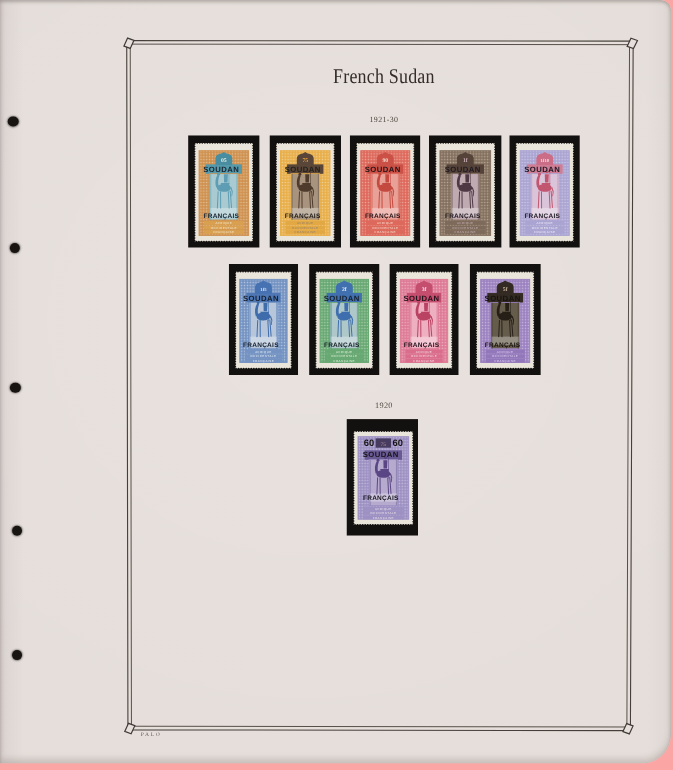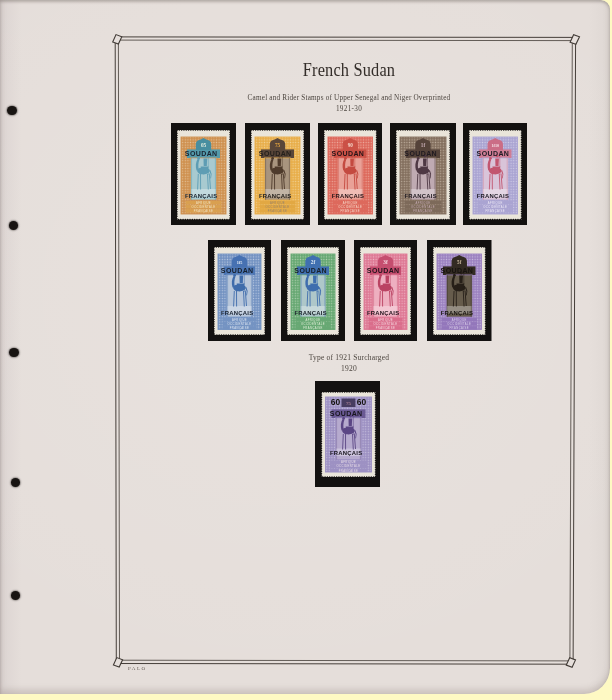--- a/index.html
+++ b/index.html
@@ -1,15 +1,15 @@
 <!DOCTYPE html>
 <html><head><meta charset="utf-8">
 <style>
 html,body{margin:0;padding:0}
-#scene{position:relative;width:612px;height:700px;background:#fef9c3;overflow:hidden;font-family:"Liberation Serif",serif}
+#scene{position:relative;width:612px;height:700px;background:#fca5a5;overflow:hidden;font-family:"Liberation Serif",serif}
 #sheet{position:absolute;left:0;top:0;width:610px;height:694px;
  border-radius:0 9px 26px 0;
  background:
   radial-gradient(120% 95% at 46% 42%, rgba(255,252,248,0.12) 0%, rgba(255,252,248,0) 62%),
   linear-gradient(90deg, #dbd3d1 0%, #e5deda 3.5%, #e5deda 96.5%, #ded7d3 100%),
   #e4ddd9;
  box-shadow: inset 0 2px 3px rgba(90,80,75,0.35), inset 0 -4px 6px rgba(120,105,95,0.25);}
 .hole{position:absolute;width:9.5px;height:9px;border-radius:50%;background:#181412;box-shadow:0 0 1.5px 0.8px rgba(24,20,18,0.45)}
 .cap{position:absolute;color:#453e38;text-align:center;white-space:nowrap}
 svg.st{position:absolute;filter:blur(0.28px)}
@@ -40,25 +40,23 @@
 <path d="M570.1 42.2 L573.6 34.7 L579.5 36.8 L575.9 44.2 Z"></path>
 
 <path d="M113.4 664.9 L116.8 657.6 L122.6 659.7 L119.2 667.0 Z"></path>
 
 <path d="M566.3 665.1 L569.7 657.8 L575.5 659.9 L572.1 667.2 Z"></path>
 </g>
 </svg>
 
 <div class="cap" style="left:234px;top:58.5px;width:230px;font-size:19px;letter-spacing:0.2px;color:#332d29;transform:scaleX(0.86)">French Sudan</div>
 
-<div class="cap" style="left:149px;top:94.4px;width:400px;font-size:7.2px;letter-spacing:0.2px;color:#4c453f">Camel and Rider Stamps of Upper Senegal and Niger Overprinted</div>
 
 <div class="cap" style="left:299px;top:105.3px;width:100px;font-size:7.2px;letter-spacing:0.3px;color:#4c453f">1921-30</div>
 
-<div class="cap" style="left:249px;top:353px;width:200px;font-size:7.5px;letter-spacing:0.2px;color:#4c453f">Type of 1921 Surcharged</div>
 
 <div class="cap" style="left:299px;top:364.2px;width:100px;font-size:7.5px;letter-spacing:0.3px;color:#4c453f">1920</div>
 
 <div class="cap" style="left:128px;top:665.6px;width:40px;font-size:5px;letter-spacing:1.5px;text-align:left;color:#645b54">PALO</div>
 
 <svg class="st" style="left:170.5px;top:122.5px" width="65" height="102.5" viewBox="0 0 65 102.5">
 <defs>
         <pattern id="lat0" width="2.6" height="2.6" patternUnits="userSpaceOnUse">
           <rect width="2.6" height="2.6" fill="#cf9150"></rect>
           <path d="M1.3 0.5L2.1 1.3L1.3 2.1L0.5 1.3Z" fill="#e3c095"></path>

